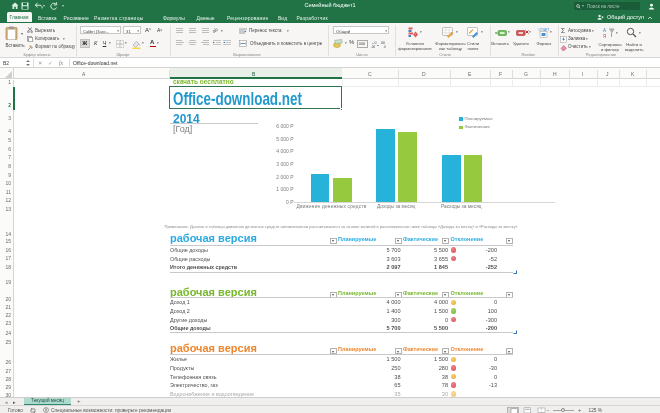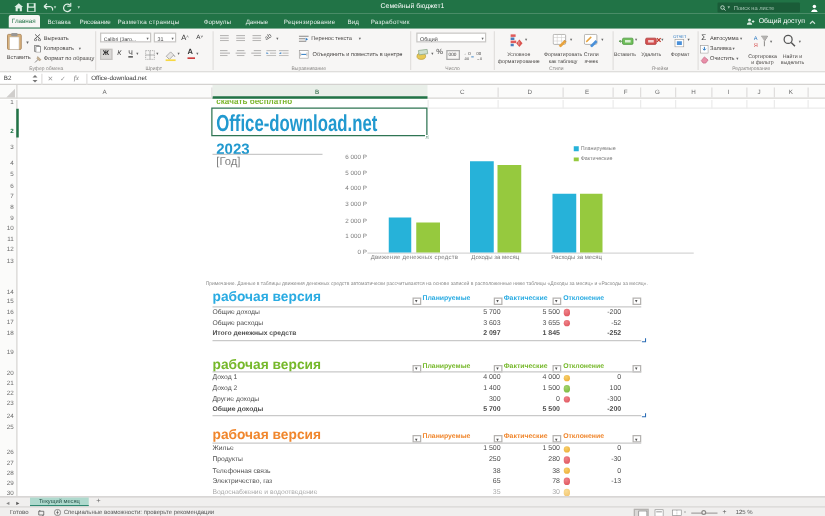--- a/index.html
+++ b/index.html
@@ -392,21 +392,21 @@
     <div class="abs" style="left:569px;top:0;width:1px;height:7px;background:#ebebeb;"></div>
     <div class="abs" style="left:597px;top:0;width:1px;height:7px;background:#ebebeb;"></div>
     <div class="abs" style="left:619px;top:0;width:1px;height:7px;background:#ebebeb;"></div>
     <div class="abs" style="left:646px;top:0;width:1px;height:7px;background:#ebebeb;"></div>
 
     <div class="abs" style="left:172.5px;top:-1.5px;font-size:7px;font-weight:bold;color:#7db62e;transform:scaleX(0.93);transform-origin:0 0;white-space:nowrap;">скачать бесплатно</div>
 
     <div class="abs" style="left:169.3px;top:6.8px;width:172.7px;height:23px;border:1.2px solid #2f7553;"></div>
     <div class="abs" style="left:340px;top:28.2px;width:3px;height:3px;background:#2f7553;border:0.5px solid #fff;"></div>
     <div class="abs" style="left:172.5px;top:8.8px;font-size:18.5px;font-weight:bold;color:#2199cf;transform:scaleX(0.725);transform-origin:0 0;white-space:nowrap;">Office-download.net</div>
-    <div class="abs" style="left:173px;top:32.7px;font-size:12px;font-weight:bold;color:#2199cf;">2023</div>
+    <div class="abs" style="left:173px;top:32.7px;font-size:12px;font-weight:bold;color:#2199cf;">2014</div>
     <div class="abs" style="left:170px;top:43.7px;width:88px;height:1px;background:#c9c9c9;"></div>
     <div class="abs" style="left:173px;top:44.9px;font-size:9px;color:#7f7f7f;">[Год]</div>
 
     <div class="num" style="right:366.5px;top:43.2px;color:#7a7a7a;font-size:5px;">6 000 Р</div>
     <div class="num" style="right:366.5px;top:56px;color:#7a7a7a;font-size:5px;">5 000 Р</div>
     <div class="num" style="right:366.5px;top:68.7px;color:#7a7a7a;font-size:5px;">4 000 Р</div>
     <div class="num" style="right:366.5px;top:81.4px;color:#7a7a7a;font-size:5px;">3 000 Р</div>
     <div class="num" style="right:366.5px;top:94.1px;color:#7a7a7a;font-size:5px;">2 000 Р</div>
     <div class="num" style="right:366.5px;top:106.9px;color:#7a7a7a;font-size:5px;">1 000 Р</div>
     <div class="num" style="right:366.5px;top:119.6px;color:#7a7a7a;font-size:5px;">0 Р</div>

